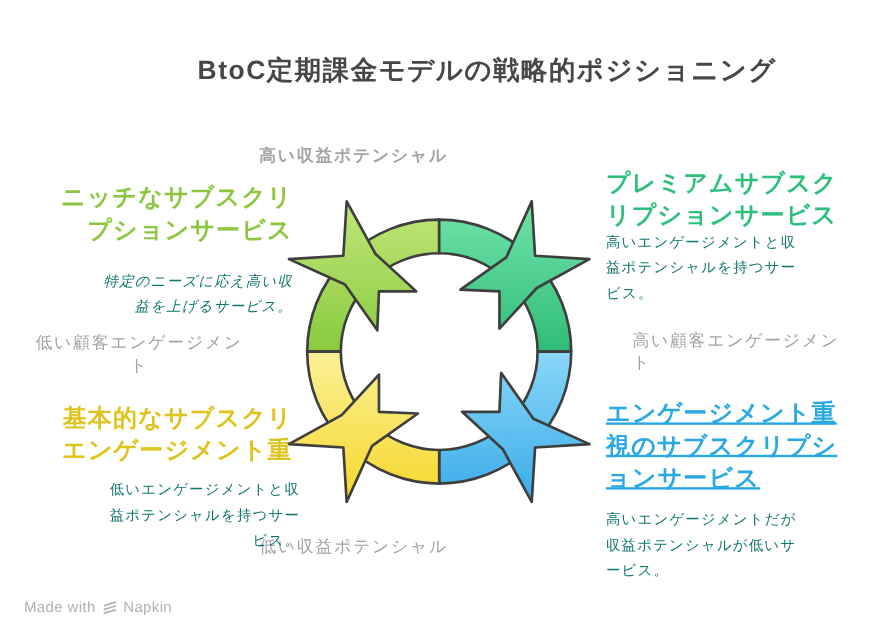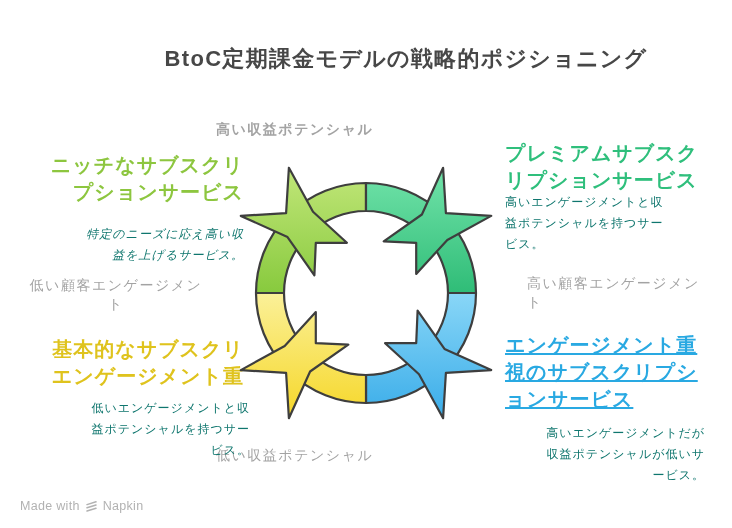--- a/index.html
+++ b/index.html
@@ -28,21 +28,21 @@
   }
   .col-left{text-align:right;margin-left:16px;}
   .col-right{text-align:left;}
   #q-tl-h{left:28px;top:152px;width:200px;}
   #q-tl-d{left:28px;top:224px;width:200px;font-style:italic;}
   #q-bl-h{left:28px;top:336px;width:200px;}
   #q-bl-d{left:34px;top:398px;width:200px;}
   #q-tr-h{left:505px;top:126px;width:200px;margin-top:14px;}
   #q-tr-d{left:505px;top:192px;width:200px;}
   #q-br-h{left:505px;top:332px;width:200px;text-decoration:underline;}
-  #q-br-d{left:505px;top:423px;width:200px;text-align:right;}
+  #q-br-d{left:505px;top:423px;width:200px;}
   #cycle-svg{left:216px;top:143px;}
   #watermark{
     left:20px;top:499px;display:flex;align-items:center;gap:5px;
     font-size:12.5px;color:#B2B2B2;letter-spacing:0.3px;
   }
 </style>
 </head>
 <body>
 
 <div class="abs" id="title">BtoC定期課金モデルの戦略的ポジショニング</div>

